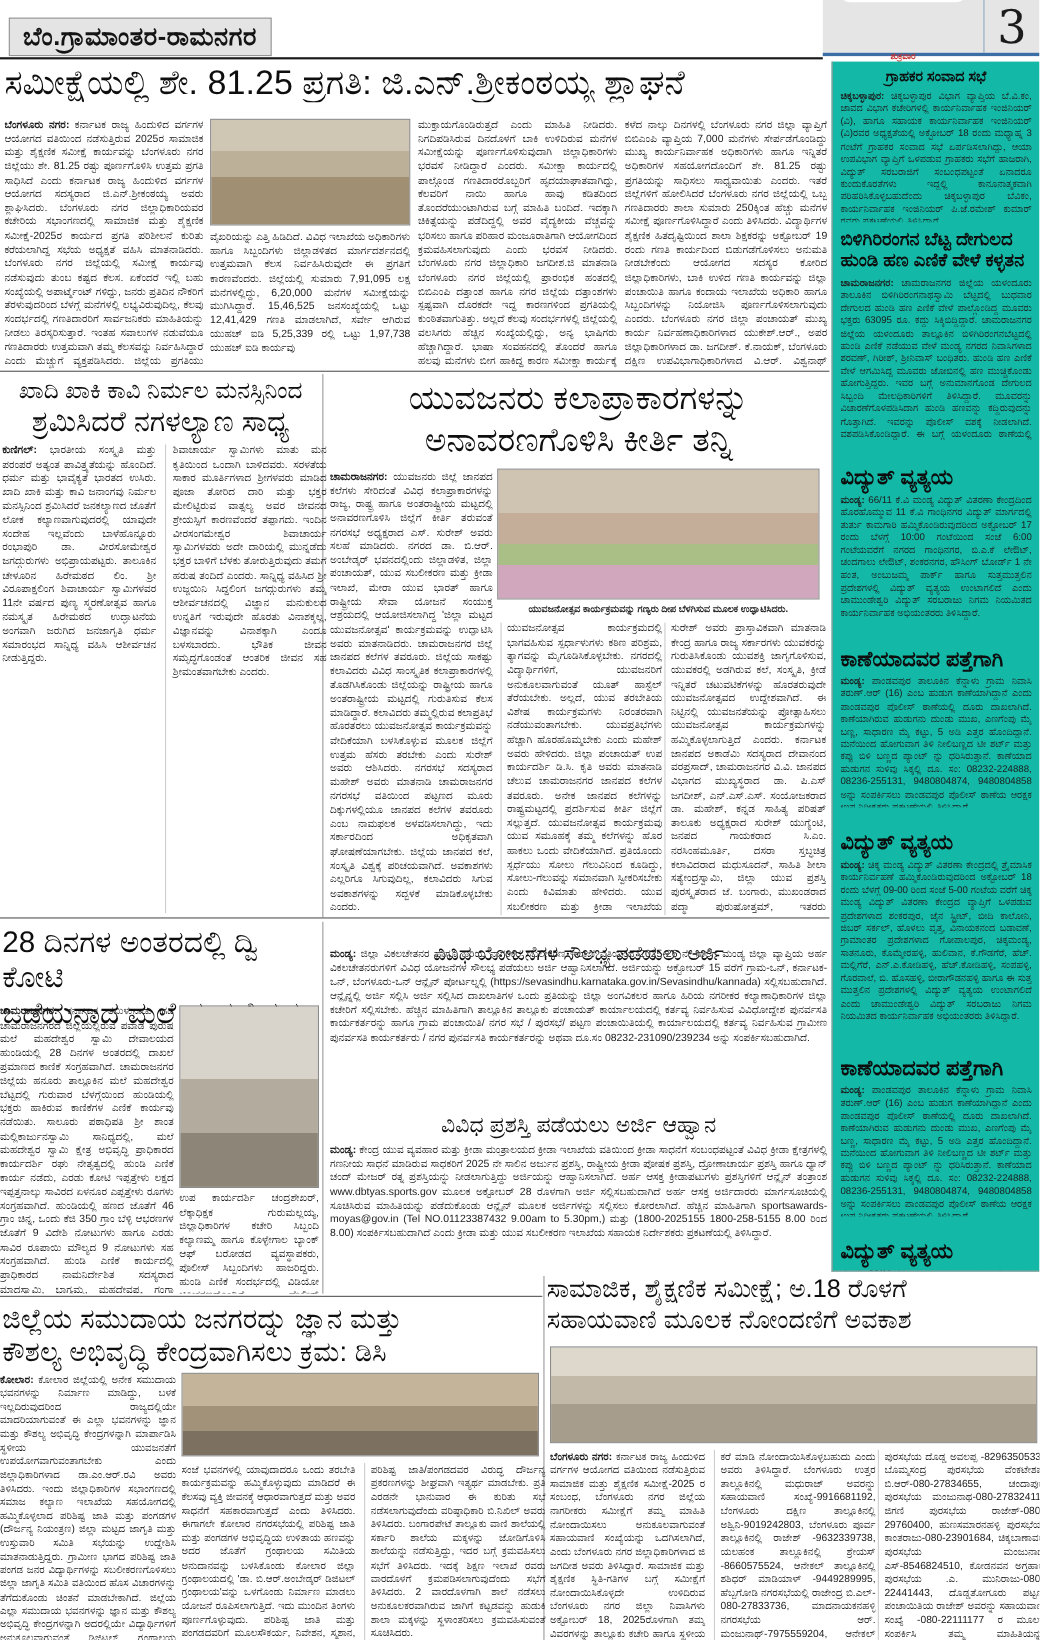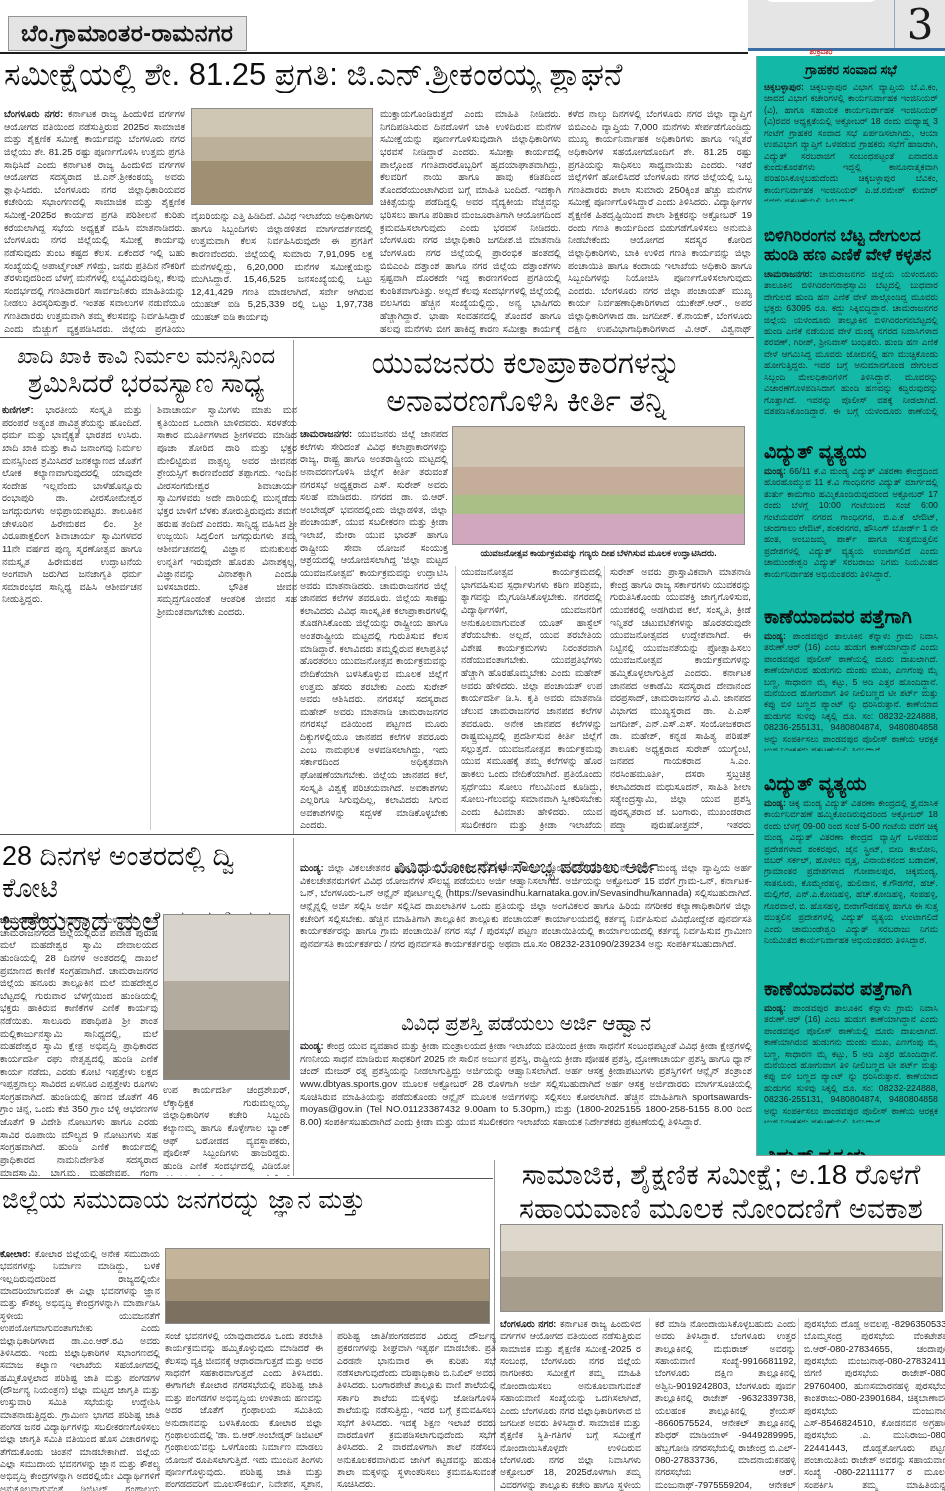--- a/index.html
+++ b/index.html
@@ -48,21 +48,21 @@
   .vrule{position:absolute;width:1px;background:#9a9a9a;}
   .hrule{position:absolute;height:1px;background:#555;}
   
   .sidebar{
     left:756px;top:56px;width:189px;height:1100px;
     background:#14b8a6;border-left:1px solid #9a9a9a;border-bottom:1px solid #9a9a9a;
     box-sizing:border-box;padding:4px 7px;overflow:hidden;
   }
   .sb-head{font-weight:bold;color:#0d0d0d;}
   .sb-h1{font-size:13px;text-align:center;margin:2px 0 4px;}
-  .sb-h2{font-size:16.5px;line-height:1.18;margin:24px 0 4px;}
+  .sb-h2{font-size:16.5px;line-height:1.18;margin:7px 0 4px;}
   .sb-h3{font-size:19px;margin:22px 0 3px;}
   .sb-para{font-size:8.8px;line-height:1.3;text-align:justify;overflow:hidden;color:#1c1c1c;}
   .p1{height:120px;} .p2{height:150px;} .p3{height:118px;} .p4{height:120px;}
   .p5{height:158px;} .p6{height:120px;} .p7{height:116px;}
   
   .ph-meeting{background:linear-gradient(180deg,#cfc7b4 0 30%,#bdb098 30% 55%,#a08f72 55% 100%);}
   .ph-stage{background:linear-gradient(180deg,#cfc3b2 0 34%,#c4ae9a 34% 58%,#a9bf86 58% 74%,#d1a7bd 74% 100%);}
   .ph-counting{background:linear-gradient(180deg,#d8d4cc 0 40%,#b3ab9d 40% 70%,#8d8577 70% 100%);}
   .ph-office{background:linear-gradient(180deg,#c3b49a 0 40%,#a2927a 40% 70%,#7c7060 70% 100%);}
   .ph-group{background:linear-gradient(180deg,#ded8cc 0 30%,#c2b9a9 30% 60%,#a79d8c 60% 100%);}
@@ -140,21 +140,21 @@
 </div>
 
 <div class="hrule" style="left:0;top:337px;width:754px;"></div>
 <div class="vrule" style="left:293px;top:340px;height:494px;"></div>
 <div class="hrule" style="left:0;top:834px;width:754px;"></div>
 <div class="vrule" style="left:293px;top:838px;height:338px;"></div>
 <div class="hrule" style="left:0;top:1178px;width:493px;"></div>
 <div class="vrule" style="left:494px;top:1160px;height:331px;"></div>
 
 <div class="abs headline" style="left:2px;top:344px;width:288px;text-align:center;font-size:21px;line-height:1.1;">ಖಾದಿ ಖಾಕಿ ಕಾವಿ ನಿರ್ಮಲ ಮನಸ್ಸಿನಿಂದ</div>
-<div class="abs headline" style="left:2px;top:369px;width:288px;text-align:center;font-size:26px;line-height:1.1;">ಶ್ರಮಿಸಿದರೆ ಭರವಸ್ಯಾಣ ಸಾಧ್ಯ</div>
+<div class="abs headline" style="left:2px;top:369px;width:288px;text-align:center;font-size:26px;line-height:1.1;">ಶ್ರಮಿಸಿದರೆ ನಗಳಲ್ಯಾಣ ಸಾಧ್ಯ</div>
 <div class="col" style="left:2px;top:404px;width:140px;height:426px;">
   <b>ಕುಣಿಗಲ್:</b> <span>ಭಾರತೀಯ ಸಂಸ್ಕೃತಿ ಮತ್ತು ಪರಂಪರೆ ಅತ್ಯಂತ ಪಾವಿತ್ರ್ಯತೆಯನ್ನು ಹೊಂದಿದೆ. ಧರ್ಮ ಮತ್ತು ಭಾವೈಕ್ಯತೆ ಭಾರತದ ಉಸಿರು. ಖಾದಿ ಖಾಕಿ ಮತ್ತು ಕಾವಿ ಜನಾಂಗವು ನಿರ್ಮಲ ಮನಸ್ಸಿನಿಂದ ಶ್ರಮಿಸಿದರೆ ಜನಕಲ್ಯಾಣದ ಜೊತೆಗೆ ಲೋಕ ಕಲ್ಯಾಣವಾಗುವುದರಲ್ಲಿ ಯಾವುದೇ ಸಂದೇಹ ಇಲ್ಲವೆಂದು ಬಾಳೆಹೊನ್ನೂರು ರಂಭಾಪುರಿ ಡಾ. ವೀರಸೋಮೇಶ್ವರ ಜಗದ್ಗುರುಗಳು ಅಭಿಪ್ರಾಯಪಟ್ಟರು. ತಾಲೂಕಿನ ಚೇಳೂರಿನ ಹಿರೇಮಠದ ಲಿಂ. ಶ್ರೀ ವಿರೂಪಾಕ್ಷಲಿಂಗ ಶಿವಾಚಾರ್ಯ ಸ್ವಾಮಿಗಳವರ 11ನೇ ವರ್ಷದ ಪುಣ್ಯ ಸ್ಮರಣೋತ್ಸವ ಹಾಗೂ ನಮಸ್ಕೃತ ಹಿರೇಮಠದ ಉದ್ಘಾಟನೆಯ ಅಂಗವಾಗಿ ಜರುಗಿದ ಜನಜಾಗೃತಿ ಧರ್ಮ ಸಮಾರಂಭದ ಸಾನ್ನಿಧ್ಯ ವಹಿಸಿ ಆಶೀರ್ವಚನ ನೀಡುತ್ತಿದ್ದರು.</span>
 </div>
 <div class="col" style="left:150px;top:404px;width:140px;height:426px;border-left:1px solid #ccc;padding-left:6px;">ಶಿವಾಚಾರ್ಯ ಸ್ವಾಮಿಗಳು ಮಾತು ಮನ ಕೃತಿಯಿಂದ ಒಂದಾಗಿ ಬಾಳಿದವರು. ಸರಳತೆಯ ಸಾಕಾರ ಮೂರ್ತಿಗಳಾದ ಶ್ರೀಗಳವರು ಮಾಡಿದ ಪೂಜಾ ತೋರಿದ ದಾರಿ ಮತ್ತು ಭಕ್ತರ ಮೇಲಿಟ್ಟಿರುವ ವಾತ್ಸಲ್ಯ ಅವರ ಜೀವನದ ಶ್ರೇಯಸ್ಸಿಗೆ ಕಾರಣವೆಂದರೆ ತಪ್ಪಾಗದು. ಇಂದಿನ ವೀರಸಂಗಮೇಶ್ವರ ಶಿವಾಚಾರ್ಯ ಸ್ವಾಮಿಗಳವರು ಅದೇ ದಾರಿಯಲ್ಲಿ ಮುನ್ನಡೆದು ಭಕ್ತರ ಬಾಳಿಗೆ ಬೆಳಕು ತೋರುತ್ತಿರುವುದು ತಮಗೆ ಹರುಷ ತಂದಿದೆ ಎಂದರು. ಸಾನ್ನಿಧ್ಯ ವಹಿಸಿದ ಶ್ರೀ ಉಜ್ಜಯಿನಿ ಸಿದ್ದಲಿಂಗ ಜಗದ್ಗುರುಗಳು ತಮ್ಮ ಆಶೀರ್ವಚನದಲ್ಲಿ ವಿಜ್ಞಾನ ಮನುಕುಲದ ಉನ್ನತಿಗೆ ಇರುವುದೇ ಹೊರತು ವಿನಾಶಕ್ಕಲ್ಲ, ವಿಜ್ಞಾನವನ್ನು ವಿನಾಶಕ್ಕಾಗಿ ಎಂದೂ ಬಳಸಬಾರದು. ಭೌತಿಕ ಜೀವನ ಸಮೃದ್ಧಗೊಂಡಂತೆ ಆಂತರಿಕ ಜೀವನ ಸಹ ಶ್ರೀಮಂತವಾಗಬೇಕು ಎಂದರು.</div>
 
 <div class="abs headline" style="left:298px;top:344px;width:456px;text-align:center;font-size:30px;line-height:1.25;">
   <div>ಯುವಜನರು ಕಲಾಪ್ರಾಕಾರಗಳನ್ನು</div>
   <div>ಅನಾವರಣಗೊಳಿಸಿ ಕೀರ್ತಿ ತನ್ನಿ</div>
 </div>
 <div class="col" style="left:300px;top:428px;width:148px;height:404px;">
@@ -179,29 +179,30 @@
 <div class="col" style="left:300px;top:862px;width:452px;height:146px;">
   <b>ಮಂಡ್ಯ:</b> <span>ಜಿಲ್ಲಾ ವಿಕಲಚೇತನರ ಹಾಗೂ ಹಿರಿಯ ನಾಗರಿಕರ ಸಬಲೀಕರಣ ಇಲಾಖೆ ವತಿಯಿಂದ 2025-26 ನೇ ಸಾಲಿಗೆ ಮಂಡ್ಯ ಜಿಲ್ಲಾ ವ್ಯಾಪ್ತಿಯ ಅರ್ಹ ವಿಕಲಚೇತನರುಗಳಿಗೆ ವಿವಿಧ ಯೋಜನೆಗಳ ಸೌಲಭ್ಯ ಪಡೆಯಲು ಅರ್ಜಿ ಆಹ್ವಾನಿಸಲಾಗಿದೆ. ಅರ್ಜಿಯನ್ನು ಅಕ್ಟೋಬರ್ 15 ವರೆಗೆ ಗ್ರಾಮ-ಒನ್, ಕರ್ನಾಟಕ-ಒನ್, ಬೆಂಗಳೂರು-ಒನ್ ಆನ್ಲೈನ್ ಪೋರ್ಟಲ್ನಲ್ಲಿ (https://sevasindhu.karnataka.gov.in/Sevasindhu/kannada) ಸಲ್ಲಿಸಬಹುದಾಗಿದೆ. ಆನ್ಲೈನ್ನಲ್ಲಿ ಅರ್ಜಿ ಸಲ್ಲಿಸಿ ಅರ್ಜಿ ಸಲ್ಲಿಸಿದ ದಾಖಲಾತಿಗಳ ಒಂದು ಪ್ರತಿಯನ್ನು ಜಿಲ್ಲಾ ಅಂಗವಿಕಲರ ಹಾಗೂ ಹಿರಿಯ ನಗರೀಕರ ಕಲ್ಯಾಣಾಧಿಕಾರಿಗಳ ಜಿಲ್ಲಾ ಕಚೇರಿಗೆ ಸಲ್ಲಿಸಬೇಕು. ಹೆಚ್ಚಿನ ಮಾಹಿತಿಗಾಗಿ ತಾಲ್ಲೂಕಿನ ತಾಲ್ಲೂಕು ಪಂಚಾಯತ್ ಕಾರ್ಯಾಲಯದಲ್ಲಿ ಕರ್ತವ್ಯ ನಿರ್ವಹಿಸುವ ವಿವಿಧೋದ್ದೇಶ ಪುನರ್ವಸತಿ ಕಾರ್ಯಕರ್ತರನ್ನು ಹಾಗೂ ಗ್ರಾಮ ಪಂಚಾಯಿತಿ/ ನಗರ ಸಭೆ / ಪುರಸಭೆ/ ಪಟ್ಟಣ ಪಂಚಾಯಿತಿಯಲ್ಲಿ ಕಾರ್ಯಾಲಯದಲ್ಲಿ ಕರ್ತವ್ಯ ನಿರ್ವಹಿಸುವ ಗ್ರಾಮೀಣ ಪುನರ್ವಸತಿ ಕಾರ್ಯಕರ್ತರು / ನಗರ ಪುನರ್ವಸತಿ ಕಾರ್ಯಕರ್ತರನ್ನು ಅಥವಾ ದೂ.ಸಂ 08232-231090/239234 ಅನ್ನು ಸಂಪರ್ಕಿಸಬಹುದಾಗಿದೆ.</span>
 </div>
 <div class="abs headline" style="left:298px;top:1012px;width:456px;text-align:center;font-size:20px;">ವಿವಿಧ ಪ್ರಶಸ್ತಿ ಪಡೆಯಲು ಅರ್ಜಿ ಆಹ್ವಾನ</div>
 <div class="col" style="left:300px;top:1040px;width:452px;height:136px;">
   <b>ಮಂಡ್ಯ:</b> <span>ಕೇಂದ್ರ ಯುವ ವ್ಯವಹಾರ ಮತ್ತು ಕ್ರೀಡಾ ಮಂತ್ರಾಲಯದ ಕ್ರೀಡಾ ಇಲಾಖೆಯ ವತಿಯಿಂದ ಕ್ರೀಡಾ ಸಾಧನೆಗೆ ಸಂಬಂಧಪಟ್ಟಂತೆ ವಿವಿಧ ಕ್ರೀಡಾ ಕ್ಷೇತ್ರಗಳಲ್ಲಿ ಗಣನೀಯ ಸಾಧನೆ ಮಾಡಿರುವ ಸಾಧಕರಿಗೆ 2025 ನೇ ಸಾಲಿನ ಅರ್ಜುನ ಪ್ರಶಸ್ತಿ, ರಾಷ್ಟ್ರೀಯ ಕ್ರೀಡಾ ಪೋಷಕ ಪ್ರಶಸ್ತಿ, ದ್ರೋಣಾಚಾರ್ಯ ಪ್ರಶಸ್ತಿ ಹಾಗೂ ಧ್ಯಾನ್ ಚಂದ್ ಮೇಜರ್ ರತ್ನ ಪ್ರಶಸ್ತಿಯನ್ನು ನೀಡಲಾಗುತ್ತಿದ್ದು ಅರ್ಜಿಯನ್ನು ಆಹ್ವಾನಿಸಲಾಗಿದೆ. ಅರ್ಹ ಆಸಕ್ತ ಕ್ರೀಡಾಪಟುಗಳು ಪ್ರಶಸ್ತಿಗಳಿಗೆ ಆನ್ಲೈನ್ ತಂತ್ರಾಂಶ www.dbtyas.sports.gov ಮೂಲಕ ಅಕ್ಟೋಬರ್ 28 ರೊಳಗಾಗಿ ಅರ್ಜಿ ಸಲ್ಲಿಸಬಹುದಾಗಿದೆ ಅರ್ಹ ಆಸಕ್ತ ಅರ್ಜಿದಾರರು ಮಾರ್ಗಸೂಚಿಯಲ್ಲಿ ಸೂಚಿಸಿರುವ ಮಾಹಿತಿಯನ್ನು ಪಡೆದುಕೊಂಡು ಆನ್ಲೈನ್ ಮೂಲಕ ಅರ್ಜಿಗಳನ್ನು ಸಲ್ಲಿಸಲು ಕೋರಲಾಗಿದೆ. ಹೆಚ್ಚಿನ ಮಾಹಿತಿಗಾಗಿ sportsawards-moyas@gov.in (Tel NO.01123387432 9.00am to 5.30pm,) ಮತ್ತು (1800-2025155 1800-258-5155 8.00 ರಿಂದ 8.00) ಸಂಪರ್ಕಿಸಬಹುದಾಗಿದೆ ಎಂದು ಕ್ರೀಡಾ ಮತ್ತು ಯುವ ಸಬಲೀಕರಣ ಇಲಾಖೆಯ ಸಹಾಯಕ ನಿರ್ದೇಶಕರು ಪ್ರಕಟಣೆಯಲ್ಲಿ ತಿಳಿಸಿದ್ದಾರೆ.</span>
 </div>
 
 <div class="abs headline" style="left:2px;top:1184px;width:488px;font-size:25px;line-height:1.2;">
   <div>ಜಿಲ್ಲೆಯ ಸಮುದಾಯ ಜನಗರದ್ನು ಜ್ಞಾನ ಮತ್ತು</div>
+  <div>ಕೌಶಲ್ಯ ಅಭಿವೃದ್ಧಿ ಕೇಂದ್ರವಾಗಿಸಲು ಕ್ರಮ: ಡಿಸಿ</div>
 </div>
 <div class="col" style="left:0px;top:1248px;width:160px;height:243px;font-size:9.3px;">
   <b>ಕೋಲಾರ:</b> <span>ಕೋಲಾರ ಜಿಲ್ಲೆಯಲ್ಲಿ ಅನೇಕ ಸಮುದಾಯ ಭವನಗಳನ್ನು ನಿರ್ಮಾಣ ಮಾಡಿದ್ದು, ಬಳಕೆ ಇಲ್ಲದಿರುವುದರಿಂದ ರಾಜ್ಯದಲ್ಲಿಯೇ ಮಾದರಿಯಾಗುವಂತೆ ಈ ಎಲ್ಲಾ ಭವನಗಳನ್ನು ಜ್ಞಾನ ಮತ್ತು ಕೌಶಲ್ಯ ಅಭಿವೃದ್ಧಿ ಕೇಂದ್ರಗಳನ್ನಾಗಿ ಮಾರ್ಪಾಡಿಸಿ ಸ್ಥಳೀಯ ಯುವಜನತೆಗೆ ಉಪಯೋಗವಾಗುವಂತಾಗಬೇಕು ಎಂದು ಜಿಲ್ಲಾಧಿಕಾರಿಗಳಾದ ಡಾ.ಎಂ.ಆರ್.ರವಿ ಅವರು ತಿಳಿಸಿದರು. ಇಂದು ಜಿಲ್ಲಾಧಿಕಾರಿಗಳ ಸಭಾಂಗಣದಲ್ಲಿ ಸಮಾಜ ಕಲ್ಯಾಣ ಇಲಾಖೆಯ ಸಹಯೋಗದಲ್ಲಿ ಹಮ್ಮಿಕೊಳ್ಳಲಾದ ಪರಿಶಿಷ್ಟ ಜಾತಿ ಮತ್ತು ಪಂಗಡಗಳ (ದೌರ್ಜನ್ಯ ನಿಯಂತ್ರಣ) ಜಿಲ್ಲಾ ಮಟ್ಟದ ಜಾಗೃತಿ ಮತ್ತು ಉಸ್ತುವಾರಿ ಸಮಿತಿ ಸಭೆಯನ್ನು ಉದ್ದೇಶಿಸಿ ಮಾತನಾಡುತ್ತಿದ್ದರು. ಗ್ರಾಮೀಣ ಭಾಗದ ಪರಿಶಿಷ್ಟ ಜಾತಿ ಪಂಗಡ ಜನರ ವಿದ್ಯಾರ್ಥಿಗಳನ್ನು ಸಬಲೀಕರಣಗೊಳಿಸಲು ಜಿಲ್ಲಾ ಜಾಗೃತಿ ಸಮಿತಿ ವತಿಯಿಂದ ಹೊಸ ವಿಚಾರಗಳನ್ನು ತೆಗೆದುಕೊಂಡು ಚಿಂತನೆ ಮಾಡಬೇಕಾಗಿದೆ. ಜಿಲ್ಲೆಯ ಎಲ್ಲಾ ಸಮುದಾಯ ಭವನಗಳನ್ನು ಜ್ಞಾನ ಮತ್ತು ಕೌಶಲ್ಯ ಅಭಿವೃದ್ಧಿ ಕೇಂದ್ರಗಳನ್ನಾಗಿ ಅದರಲ್ಲಿಯೇ ವಿದ್ಯಾರ್ಥಿಗಳಿಗೆ ಅನುಕೂಲವಾಗುವಂತೆ ಡಿಜಿಟಲ್ ಗ್ರಂಥಾಲಯ ಸ್ಥಾಪಿಸುವುದರ ಜೊತೆಗೆ ಹೆಚ್ಚಿನ ಅರಿವು ಮೂಡಿಸುವ ವಿದ್ಯಾಭ್ಯಾಸದ ಪುಸ್ತಕಗಳನ್ನು ಇಡಬೇಕು. ಪ್ರತಿದಿನ</span>
 </div>
 <div class="photo ph-office" style="left:165px;top:1248px;width:325px;height:76px;"></div>
 <div class="col" style="left:165px;top:1330px;width:158px;height:161px;font-size:9.3px;">ಸಂಜೆ ಭವನಗಳಲ್ಲಿ ಯಾವುದಾದರೂ ಒಂದು ತರಬೇತಿ ಕಾರ್ಯಕ್ರಮವನ್ನು ಹಮ್ಮಿಕೊಳ್ಳುವುದು ಮಾಡಿದರೆ ಈ ಕೆಲಸವು ವ್ಯಕ್ತಿ ಜೀವನಕ್ಕೆ ಆಧಾರವಾಗುತ್ತದೆ ಮತ್ತು ಅವರ ಸಾಧನೆಗೆ ಸಹಕಾರವಾಗುತ್ತದೆ ಎಂದು ತಿಳಿಸಿದರು. ಈಗಾಗಲೇ ಕೋಲಾರ ನಗರಸಭೆಯಲ್ಲಿ ಪರಿಶಿಷ್ಟ ಜಾತಿ ಮತ್ತು ಪಂಗಡಗಳ ಅಭಿವೃದ್ಧಿಯ ಉಳಿತಾಯ ಹಣವನ್ನು ಅದರ ಜೊತೆಗೆ ಗ್ರಂಥಾಲಯ ಸಮಿತಿಯ ಅನುದಾನವನ್ನು ಬಳಸಿಕೊಂಡು ಕೋಲಾರ ಜಿಲ್ಲಾ ಗ್ರಂಥಾಲಯದಲ್ಲಿ 'ಡಾ. ಬಿ.ಆರ್.ಅಂಬೇಡ್ಕರ್ ಡಿಜಿಟಲ್ ಗ್ರಂಥಾಲಯ'ವನ್ನು ಒಳಗೊಂಡು ನಿರ್ಮಾಣ ಮಾಡಲು ಯೋಜನೆ ರೂಪಿಸಲಾಗುತ್ತಿದೆ. ಇದು ಮುಂದಿನ ತಿಂಗಳು ಪೂರ್ಣಗೊಳ್ಳುವುದು. ಪರಿಶಿಷ್ಟ ಜಾತಿ ಮತ್ತು ಪಂಗಡದವರಿಗೆ ಮೂಲಸೌಕರ್ಯ, ನಿವೇಶನ, ಸ್ಮಶಾನ, ಮನೆ, ಆರೋಗ್ಯ, ಶಿಕ್ಷಣ ಒದಗಿಸುವುದರಲ್ಲಿ ಯಾವುದೇ ಲೋಪವಾಗಬಾರದು ಎಂದವರು ತಿಳಿಸಿದರು.</div>
 <div class="col" style="left:331px;top:1330px;width:159px;height:161px;font-size:9.3px;border-left:1px solid #ccc;padding-left:5px;">ಪರಿಶಿಷ್ಟ ಜಾತಿ/ಪಂಗಡದವರ ವಿರುದ್ಧ ದೌರ್ಜನ್ಯ ಪ್ರಕರಣಗಳನ್ನು ಶೀಘ್ರವಾಗಿ ಇತ್ಯರ್ಥ ಮಾಡಬೇಕು. ಪ್ರತಿ ಎರಡನೇ ಭಾನುವಾರ ಈ ಕುರಿತು ಸಭೆ ನಡೆಸಲಾಗುವುದೆಂದು ವರಿಷ್ಠಾಧಿಕಾರಿ ಬಿ.ನಿಖಿಲ್ ಅವರು ತಿಳಿಸಿದರು. ಬಂಗಾರಪೇಟೆ ತಾಲ್ಲೂಕು ವಾಣಿ ಶಾಲೆಯಲ್ಲಿ ಸರ್ಕಾರಿ ಶಾಲೆಯ ಮಕ್ಕಳನ್ನು ಜೋಡಿಗೊಳಿಸಿ ಶಾಲೆಯನ್ನು ನಡೆಸುತ್ತಿದ್ದು, ಇದರ ಬಗ್ಗೆ ಕ್ರಮವಹಿಸಲು ಸಭೆಗೆ ತಿಳಿಸಿದರು. ಇದಕ್ಕೆ ಶಿಕ್ಷಣ ಇಲಾಖೆ ರವರು ವಾರದೊಳಗೆ ಕ್ರಮಪಡಿಸಲಾಗುವುದೆಂದು ಸಭೆಗೆ ತಿಳಿಸಿದರು. 2 ವಾರದೊಳಗಾಗಿ ಶಾಲೆ ನಡೆಸಲು ಅನುಕೂಲಕರವಾಗಿರುವ ಜಾಗಿಗೆ ಕಟ್ಟಡವನ್ನು ಹುಡುಕಿ ಶಾಲಾ ಮಕ್ಕಳನ್ನು ಸ್ಥಳಾಂತರಿಸಲು ಕ್ರಮವಹಿಸುವಂತೆ ಸೂಚಿಸಿದರು.</div>
 
-<div class="abs headline" style="left:497px;top:1158px;width:448px;text-align:center;font-size:28px;line-height:1.2;">
+<div class="abs headline" style="left:497px;top:1158px;width:448px;text-align:left;font-size:23px;line-height:1.2;">
   <div>ಸಾಮಾಜಿಕ, ಶೈಕ್ಷಣಿಕ ಸಮೀಕ್ಷೆ; ಅ.18 ರೊಳಗೆ</div>
   <div>ಸಹಾಯವಾಣಿ ಮೂಲಕ ನೋಂದಣಿಗೆ ಅವಕಾಶ</div>
 </div>
 <div class="photo ph-group" style="left:500px;top:1224px;width:443px;height:88px;"></div>
 <div class="col" style="left:500px;top:1318px;width:141px;height:173px;font-size:9.3px;">
   <b>ಬೆಂಗಳೂರು ನಗರ:</b> <span>ಕರ್ನಾಟಕ ರಾಜ್ಯ ಹಿಂದುಳಿದ ವರ್ಗಗಳ ಆಯೋಗದ ವತಿಯಿಂದ ನಡೆಸುತ್ತಿರುವ ಸಾಮಾಜಿಕ ಮತ್ತು ಶೈಕ್ಷಣಿಕ ಸಮೀಕ್ಷೆ-2025 ರ ಸಂಬಂಧ, ಬೆಂಗಳೂರು ನಗರ ಜಿಲ್ಲೆಯ ನಾಗರೀಕರು ಸಮೀಕ್ಷೆಗೆ ತಮ್ಮ ಮಾಹಿತಿ ನೋಂದಾಯಿಸಲು ಅನುಕೂಲವಾಗುವಂತೆ ಸಹಾಯವಾಣಿ ಸಂಖ್ಯೆಯನ್ನು ಒದಗಿಸಲಾಗಿದೆ, ಎಂದು ಬೆಂಗಳೂರು ನಗರ ಜಿಲ್ಲಾಧಿಕಾರಿಗಳಾದ ಜಿ ಜಗದೀಶ ಅವರು ತಿಳಿಸಿದ್ದಾರೆ. ಸಾಮಾಜಿಕ ಮತ್ತು ಶೈಕ್ಷಣಿಕ ಸ್ಥಿತಿ-ಗತಿಗಳ ಬಗ್ಗೆ ಸಮೀಕ್ಷೆಗೆ ನೋಂದಾಯಿಸಿಕೊಳ್ಳದೇ ಉಳಿದಿರುವ ಬೆಂಗಳೂರು ನಗರ ಜಿಲ್ಲಾ ನಿವಾಸಿಗಳು ಅಕ್ಟೋಬರ್ 18, 2025ರೊಳಗಾಗಿ ತಮ್ಮ ವಿವರಗಳನ್ನು ತಾಲ್ಲೂಕು ಕಚೇರಿ ಹಾಗೂ ಸ್ಥಳೀಯ ಸಂಸ್ಥೆಗಳ ಅಧಿಕಾರಿಗಳಾದ ಸಹಾಯವಾಣಿ ಸಂಖ್ಯೆಗಳಿಗೆ</span>
 </div>
 <div class="col" style="left:649px;top:1318px;width:141px;height:173px;font-size:9.3px;border-left:1px solid #ccc;padding-left:5px;">ಕರೆ ಮಾಡಿ ನೋಂದಾಯಿಸಿಕೊಳ್ಳಬಹುದು ಎಂದು ಅವರು ತಿಳಿಸಿದ್ದಾರೆ. ಬೆಂಗಳೂರು ಉತ್ತರ ತಾಲ್ಲೂಕಿನಲ್ಲಿ ಮಧುರಾಜ್ ಅವರನ್ನು ಸಹಾಯವಾಣಿ ಸಂಖ್ಯೆ-9916681192, ಬೆಂಗಳೂರು ದಕ್ಷಿಣ ತಾಲ್ಲೂಕಿನಲ್ಲಿ ಅಶ್ವಿನಿ-9019242803, ಬೆಂಗಳೂರು ಪೂರ್ವ ತಾಲ್ಲೂಕಿನಲ್ಲಿ ರಾಜೇಶ್ -9632339738, ಯಲಹಂಕ ತಾಲ್ಲೂಕಿನಲ್ಲಿ ಶ್ರೇಯಸ್ -8660575524, ಆನೇಕಲ್ ತಾಲ್ಲೂಕಿನಲ್ಲಿ ಶಶಿಧರ್ ಮಾಡಿಯಾಳ್ -9449289995, ಹೆಬ್ಬಗೋಡಿ ನಗರಸಭೆಯಲ್ಲಿ ರಾಜೇಂದ್ರ ಬಿ.ಎಲ್- 080-27833736, ಮಾದನಾಯಕನಹಳ್ಳಿ ನಗರಸಭೆಯ ಆರ್. ಮಂಜುನಾಥ್-7975559204, ಆನೇಕಲ್ ಪುರಸಭೆಯ ಹೆಚ್. ಎ. ಕುಮಾರ್-080-27830092, ಅತ್ತಿಬೆಲೆ,</div>
 <div class="col" style="left:798px;top:1318px;width:145px;height:173px;font-size:9.3px;border-left:1px solid #ccc;padding-left:5px;">ಪುರಸಭೆಯ ದೊಡ್ಡ ಅವಲಪ್ಪ -8296350533, ಬೊಮ್ಮಸಂದ್ರ ಪುರಸಭೆಯ ವೆಂಕಟೇಶಪ್ಪ ಬಿ.ಆರ್-080-27834655, ಚಂದಾಪುರ ಪುರಸಭೆಯ ಮಂಜುನಾಥ-080-27832411, ಜಿಗಣಿ ಪುರಸಭೆಯ ರಾಜೇಶ್-080-29760400, ಹುಣಸಮಾರನಹಳ್ಳಿ ಪುರಸಭೆಯ ಕಾಂತರಾಜು-080-23901684, ಚಿಕ್ಕಬಾಣಾವರ ಪುರಸಭೆಯ ಮಂಜುನಾಥ ಎಸ್-8546824510, ಕೋಡನವನ ಅಗ್ರಹಾರ ಪುರಸಭೆಯ .ಎ. ಮುನಿರಾಜು-080-22441443, ದೊಡ್ಡತೋಗೂರು ಪಟ್ಟಣ ಪಂಚಾಯಿತಿಯ ರಾಜೇಶ್ ಅವರನ್ನು ಸಹಾಯವಾಣಿ ಸಂಖ್ಯೆ -080-22111177 ರ ಮೂಲಕ ಸಂಪರ್ಕಿಸಿ ತಮ್ಮ ಮಾಹಿತಿಯನ್ನು ನೋಂದಾಯಿಸಿಕೊಳ್ಳುವಂತೆ ಜಿಲ್ಲಾಧಿಕಾರಿಗಳು ಕೋರಿದ್ದಾರೆ.</div>
 

